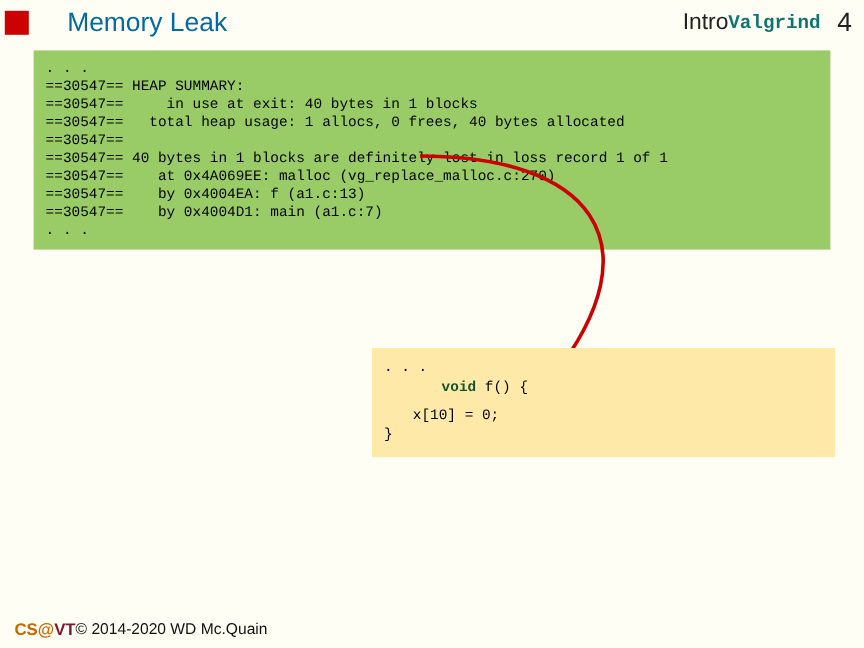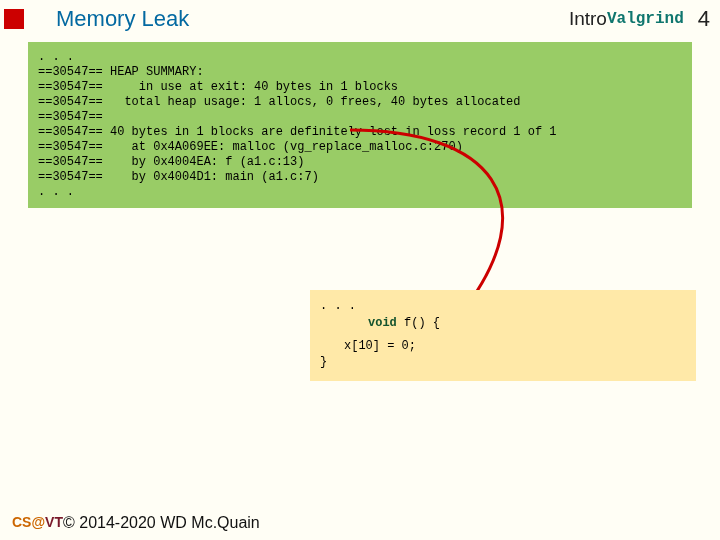--- a/index.html
+++ b/index.html
@@ -94,21 +94,21 @@
   .footer-left .at { color: #cc6600; }
   .footer-left .vt { color: #7a1a2b; }
   .footer-center {
     flex: 1;
     text-align: center;
     font-size: 16px;
     font-weight: bold;
     color: #111;
   }
   .footer-right {
-    font-size: 16px;
+    font-size: 13px;
     color: #111;
   }
 </style>
 </head>
 <body>
 
 <div class="title-bar">
   <div class="title-square"></div>
   <div class="title-text">Memory Leak</div>
   <span class="intro-label">Intro </span>

